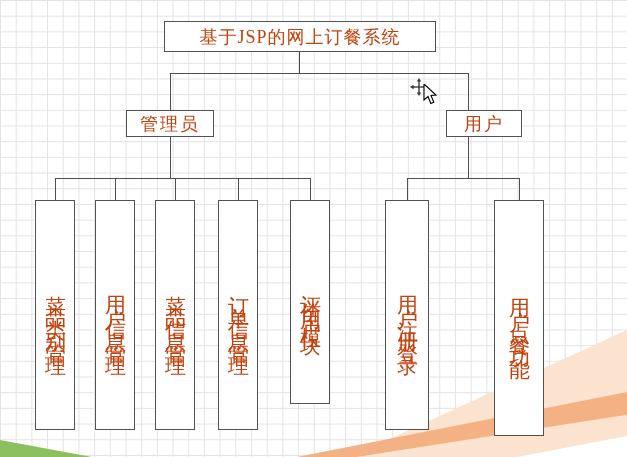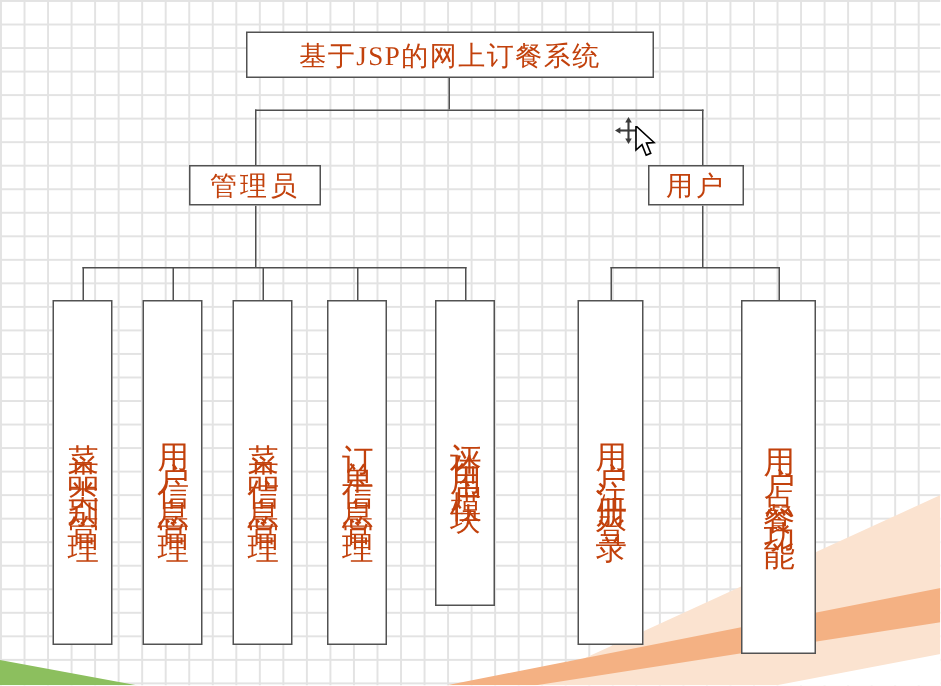--- a/index.html
+++ b/index.html
@@ -91,21 +91,21 @@
   <div class="line v" style="left:519px; top:178px; height:22px;"></div>
 
   <div class="node" style="left:164px; top:21px; width:272px; height:31px;">
     <span class="root-label">基于JSP的网上订餐系统</span>
   </div>
 
   <div class="node" style="left:126px; top:110px; width:88px; height:27px;">
     <span class="branch-label">管理员</span>
   </div>
 
-  <div class="node" style="left:432px; top:110px; width:64px; height:27px;">
+  <div class="node" style="left:446px; top:110px; width:76px; height:27px;">
     <span class="branch-label">用户</span>
   </div>
 
   <div class="node" style="left:35px; top:200px; width:40px; height:230px;">
     <span class="vtext">菜品类别管理</span>
   </div>
 
   <div class="node" style="left:95px; top:200px; width:40px; height:230px;">
     <span class="vtext">用户信息管理</span>
   </div>

